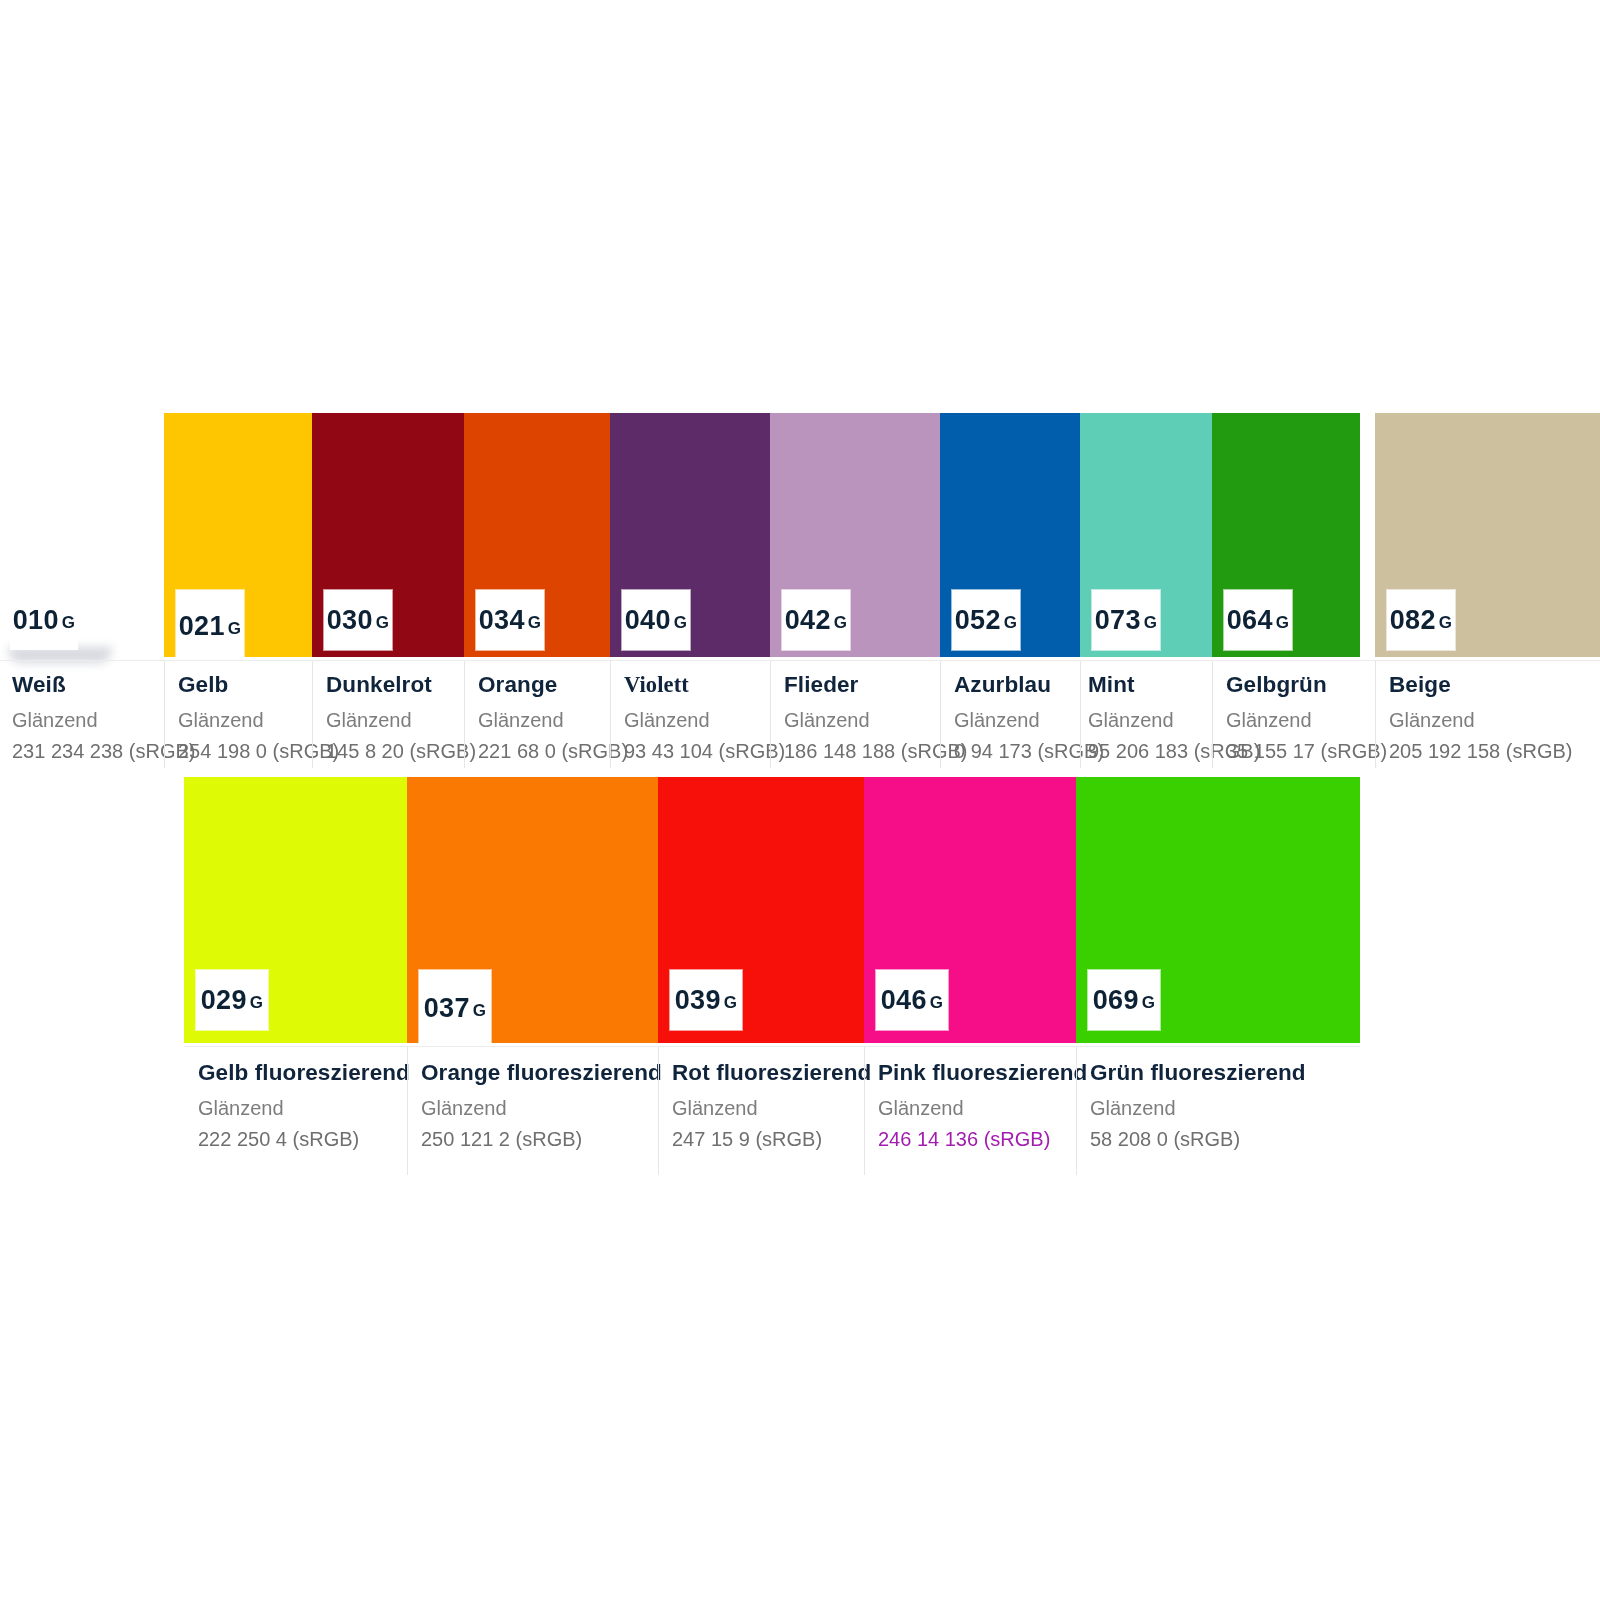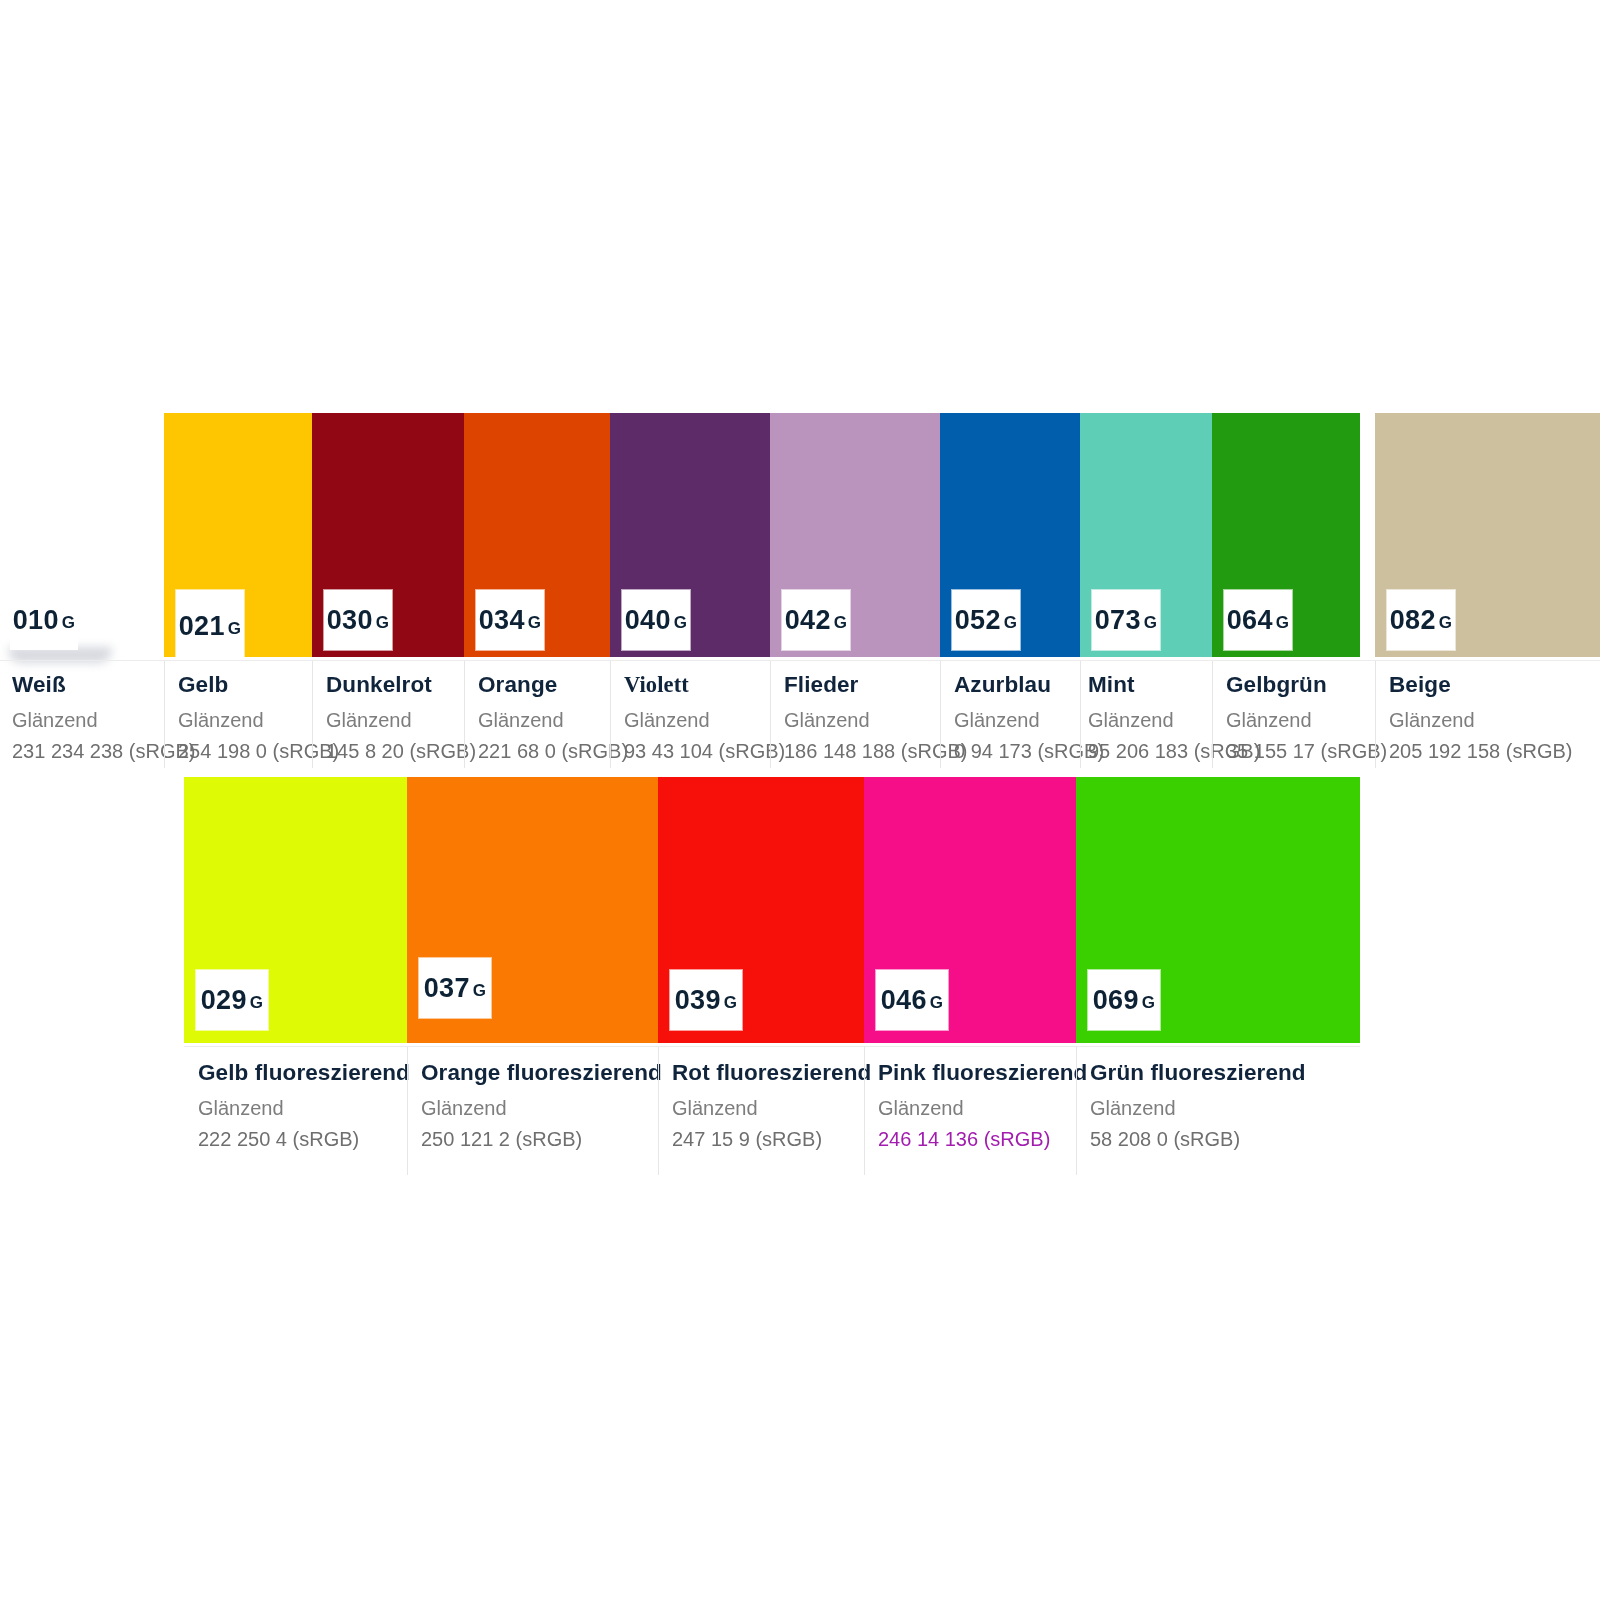--- a/index.html
+++ b/index.html
@@ -219,21 +219,21 @@
         <span class="suffix">G</span>
       </div>
       <div class="info" style="top: 283px; width: 343px; padding-left: 14px; overflow: visible;">
         <div class="name" style="color: rgb(16, 36, 60);">Gelb fluoreszierend</div>
         <div class="finish" style="color: rgb(125, 125, 125);">Glänzend</div>
         <div class="rgb" style="color: rgb(111, 111, 111);">222 250 4 (sRGB)</div>
       </div>
     </div>
     <div class="cell" style="left: 407px; top: 777px; width: 251px; height: 398px;">
       <div class="swatch" style="height: 266px; background: rgb(250, 121, 2);"></div>
-      <div class="code-badge" style="left: 12px; top: 181px; min-width: 72px; height: 60px; color: rgb(13, 34, 53);">
+      <div class="code-badge" style="left: 12px; top: 193px; min-width: 72px; height: 76px; color: rgb(13, 34, 53);">
         <span class="num">037</span>
         <span class="suffix">G</span>
       </div>
       <div class="info" style="top: 283px; width: 371px; padding-left: 14px; overflow: visible;">
         <div class="name" style="color: rgb(16, 36, 60);">Orange fluoreszierend</div>
         <div class="finish" style="color: rgb(125, 125, 125);">Glänzend</div>
         <div class="rgb" style="color: rgb(111, 111, 111);">250 121 2 (sRGB)</div>
       </div>
     </div>
     <div class="cell" style="left: 658px; top: 777px; width: 206px; height: 398px;">

